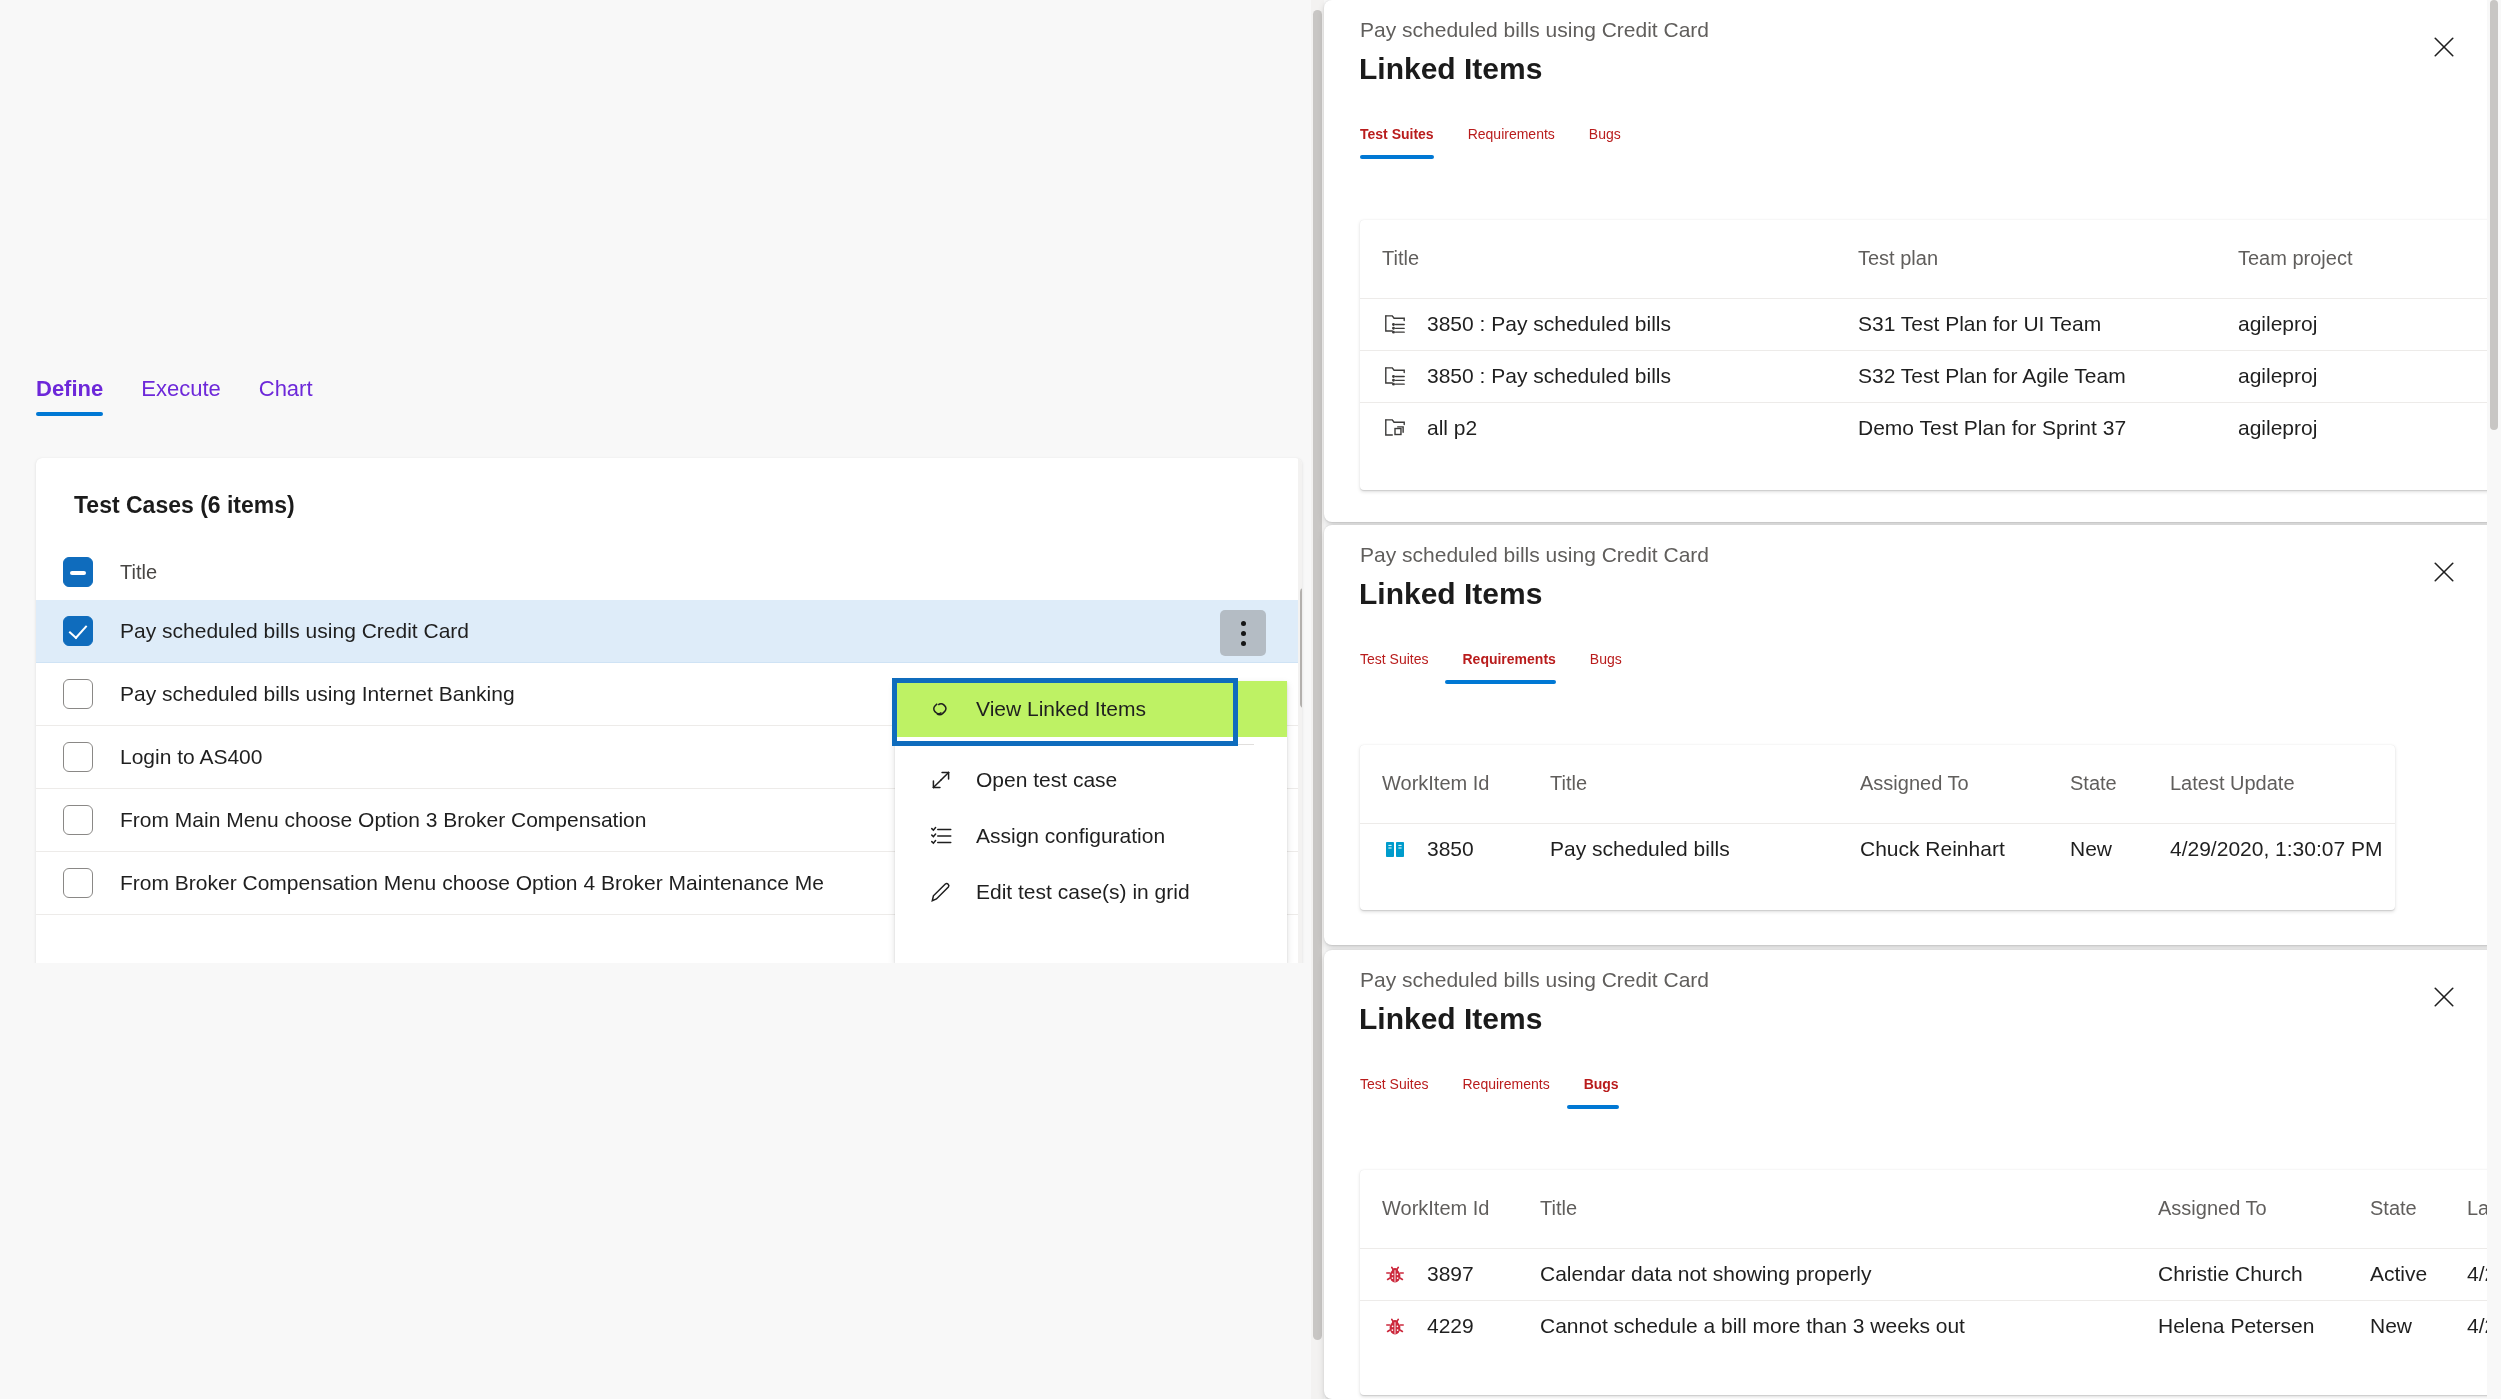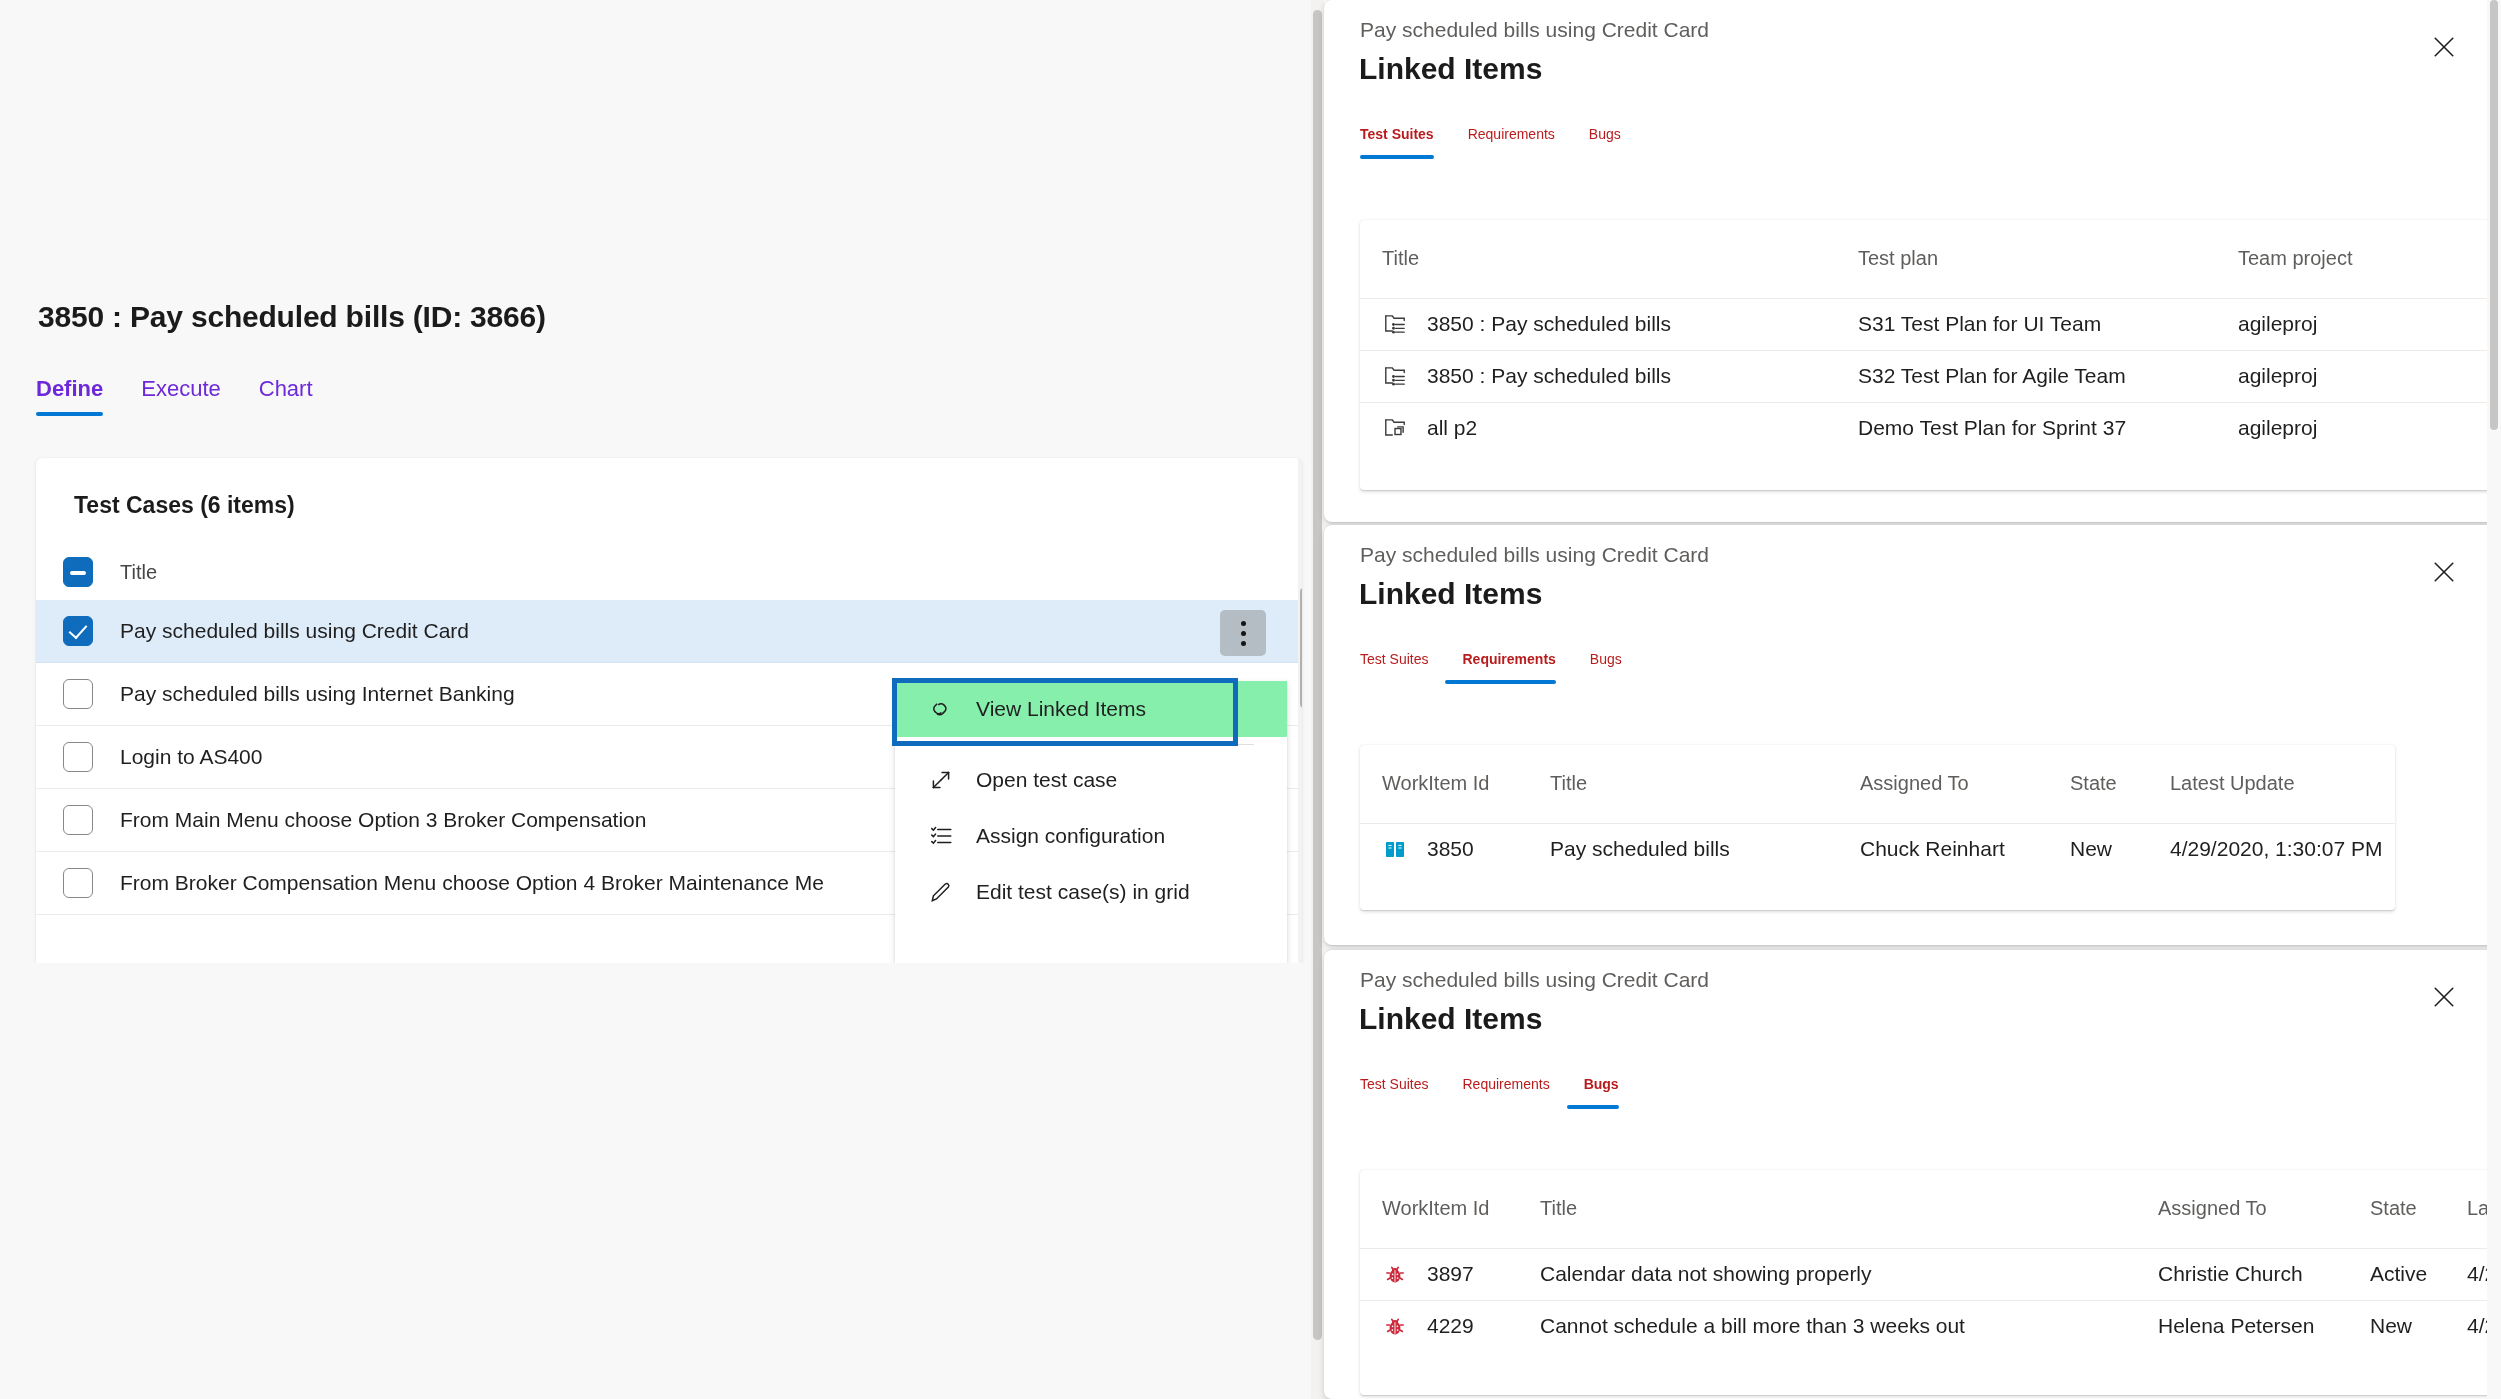--- a/index.html
+++ b/index.html
@@ -102,21 +102,21 @@
     width: 392px; height: 282px;
     background: #ffffff;
     box-shadow: 0 3.2px 7.2px rgba(0,0,0,0.13), 0 0.6px 1.8px rgba(0,0,0,0.11);
     overflow: hidden;
   }
   .menu-item {
     height: 56px; display: flex; align-items: center;
     padding-left: 33px; gap: 22px; cursor: pointer;
     font-size: 21px; color: #1f1f1f; white-space: nowrap;
   }
-  .menu-item.highlighted { background: #86efac; }
+  .menu-item.highlighted { background: #bef264; }
   .menu-icon { width: 26px; height: 26px; flex: 0 0 auto; display:flex; align-items:center; justify-content:center; }
   .menu-icon svg { display: block; }
   .menu-sep { height: 1px; background: #e1dfdd; margin: 7px 33px 7px 33px; }
   #focus-ring {
     position: absolute; left: 892px; top: 678px;
     width: 346px; height: 68px;
     border: 5px solid #0f6cbd;
     pointer-events: none;
   }
 
@@ -212,21 +212,20 @@
     background: #b3b0ad; border-radius: 4px;
   }
 </style>
 </head>
 <body>
 
 <div id="root">
 
   <div id="left-region">
 
-    <div id="page-title">3850 : Pay scheduled bills (ID: 3866)</div>
 
     <div id="pivot-tabs">
       <div class="pivot-tab active">Define</div>
       <div class="pivot-tab">Execute</div>
       <div class="pivot-tab">Chart</div>
     </div>
 
     <div id="testcases-card">
       <div id="testcases-header">Test Cases (6 items)</div>
 

